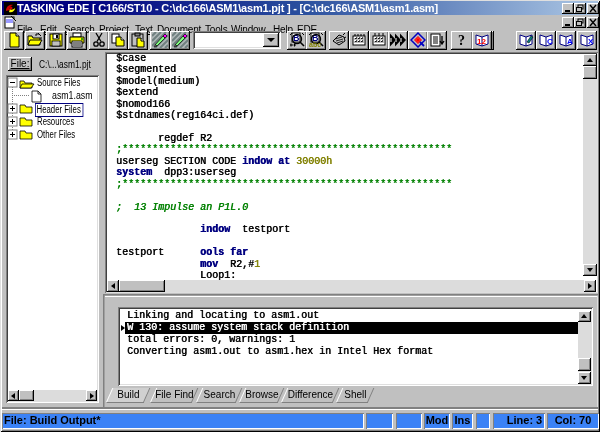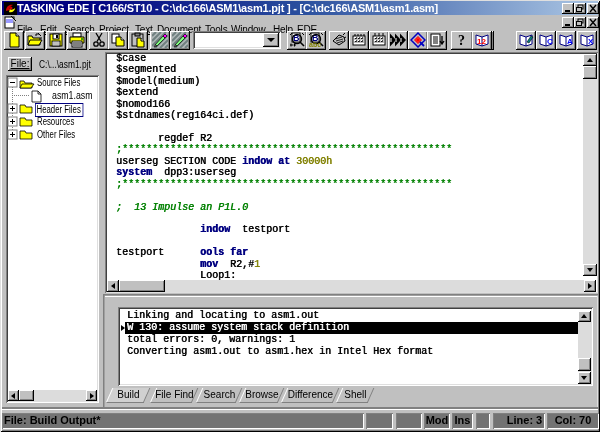--- a/index.html
+++ b/index.html
@@ -58,21 +58,21 @@
   #outbox { left:118px; top:307px; width:475px; height:79px; background:#fff; }
   #outtext { position:absolute; left:127px; top:310px; text-shadow:0.5px 0 0 currentColor; font-family:"Liberation Mono",monospace;
              font-size:10px; line-height:12px; white-space:pre; }
   #hl { position:absolute; left:125px; top:321.5px; width:453px; height:12px; background:#000; }
   
   .tab { position:absolute; top:388px; height:15px; background:#c0c0c0; font-size:10px;
          text-align:center; transform:skewX(-24deg); border-left:1px solid #fff;
          border-right:1px solid #808080; border-bottom:1px solid #808080; }
   .tab i { display:block; transform:skewX(24deg); font-style:normal; line-height:13px; }
   
-  .seg { position:absolute; top:413px; height:16px; background:#737373;
+  .seg { position:absolute; top:413px; height:16px; background:#3b82f6;
          box-shadow: inset 1px 1px 0 #808080, inset -1px -1px 0 #fff;
          font-size:11px; font-weight:bold; line-height:14px; }
 </style>
 </head>
 <body>
 
   <div id="title" class="abs">
     <svg class="abs" style="left:2px;top:1px" width="13" height="13" viewBox="0 0 13 13">
       <rect x="0" y="0" width="13" height="13" fill="#000000"></rect>
       <path d="M2 9 C2 4 6 2 9 3 C6 4 5 6 6 8 Z" fill="#cc0000"></path>

